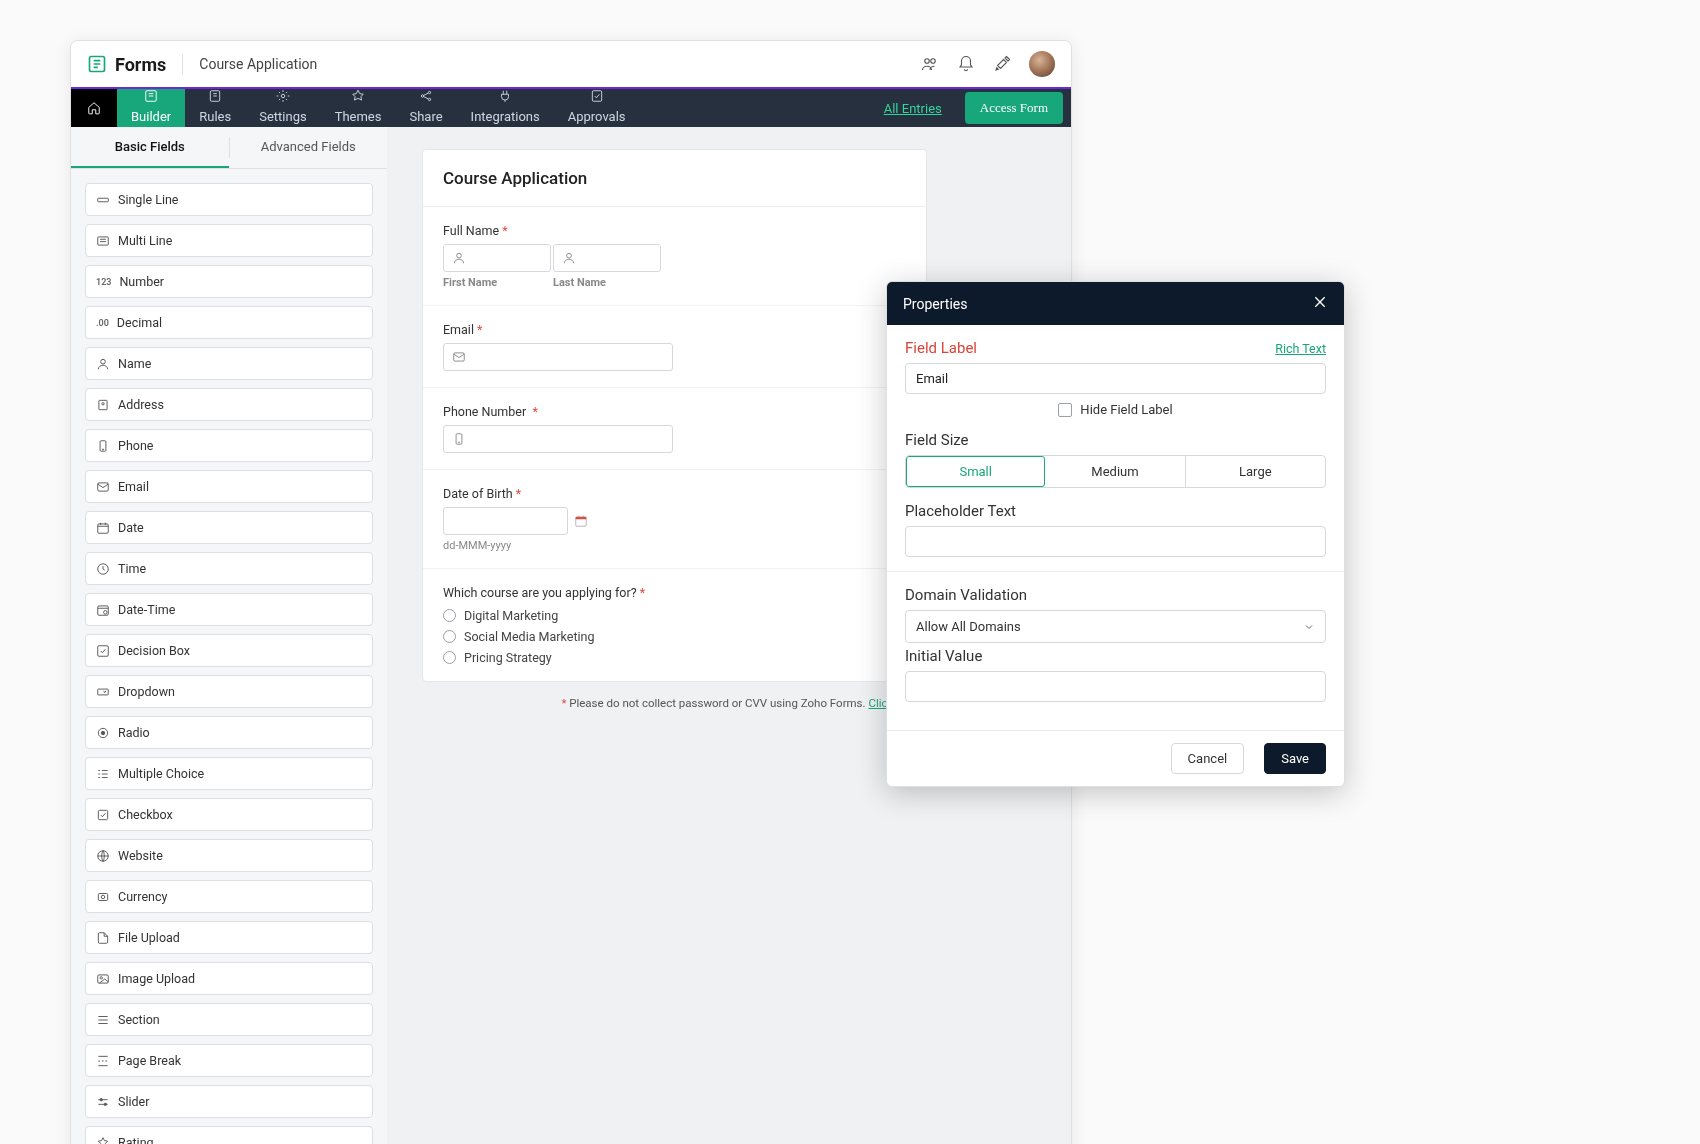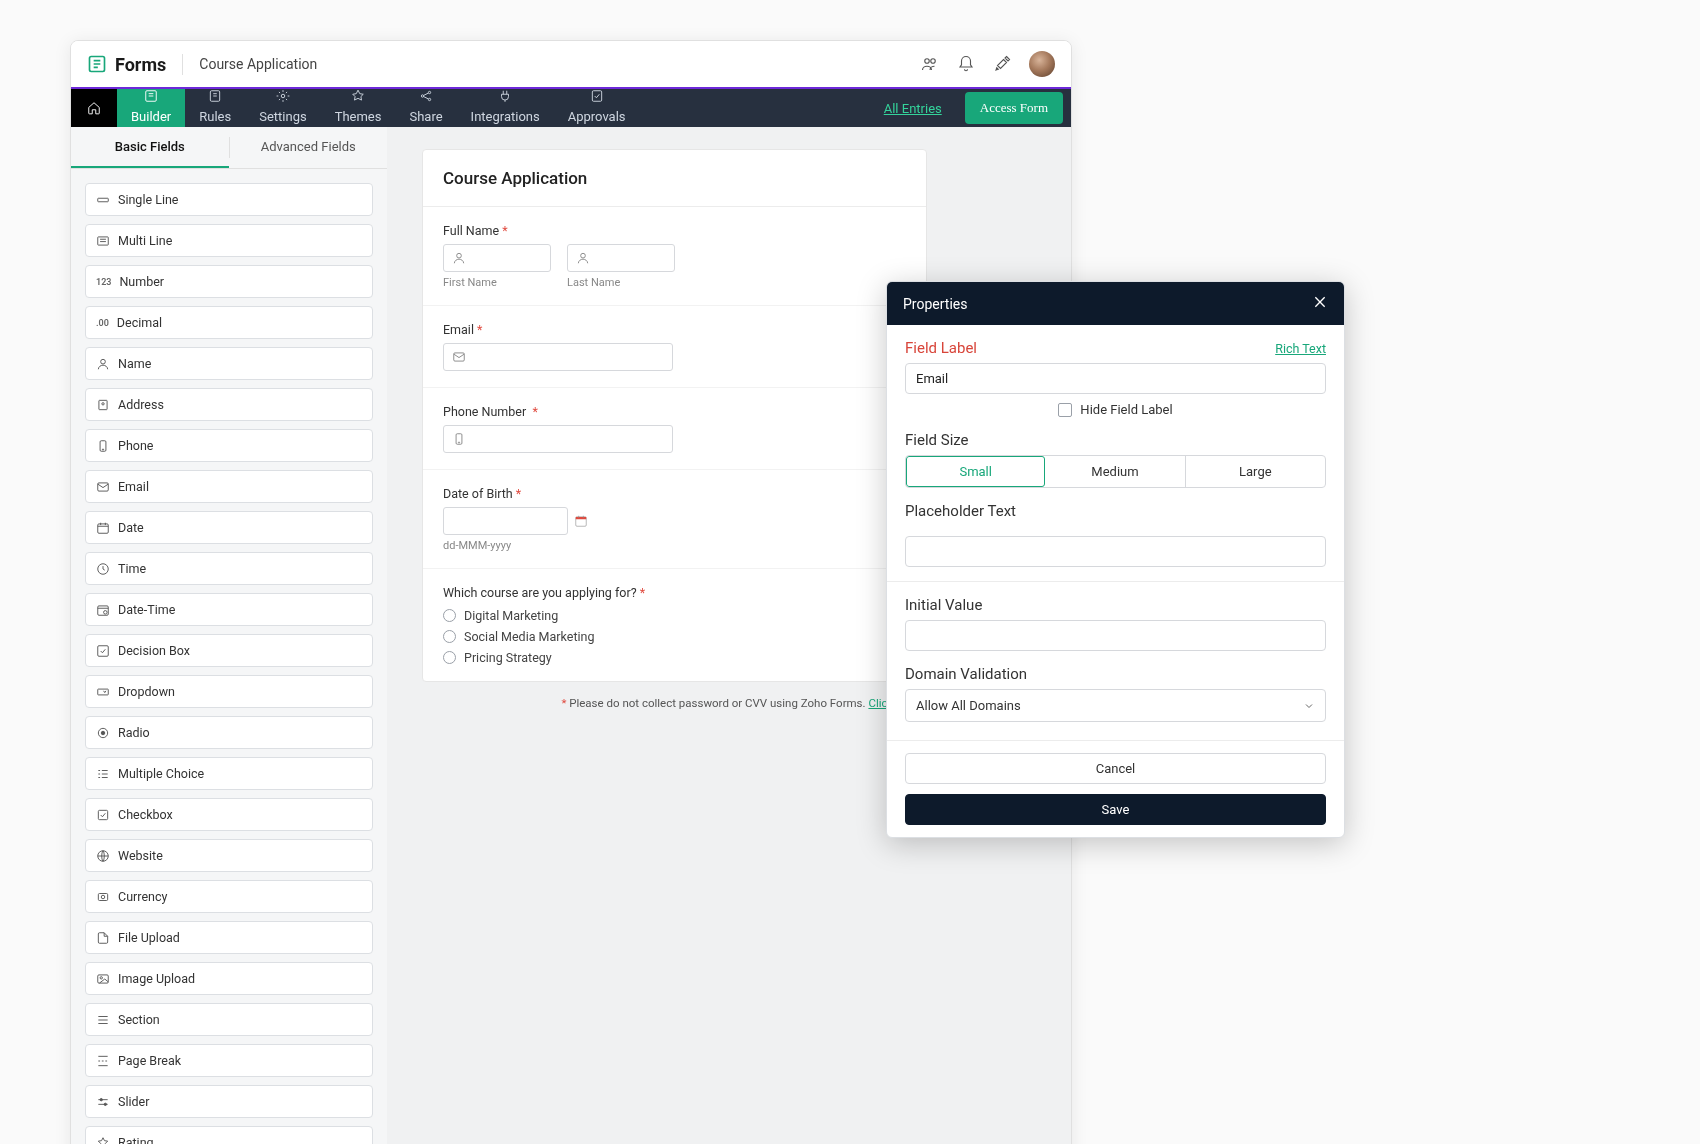--- a/index.html
+++ b/index.html
@@ -31,21 +31,21 @@
 .field-grid { display:grid; grid-template-columns:1fr; gap:8px; padding:14px; }
 .field-tile { background:#fff; border:1px solid #dcdfe3; border-radius:4px; padding:8px 10px; font-size:12.5px; color:#333; display:flex; align-items:center; gap:8px; cursor:pointer; }
 .field-icon { width:14px; height:14px; stroke:#555; fill:none; stroke-width:1.6; flex-shrink:0; }
 .tiny { font-size:9px; color:#666; font-weight:600; }
 .canvas { flex:1; background:#f0f1f2; padding:22px 0 0 35px; display:flex; flex-direction:column; }
 .form-card { width:505px; background:#fff; border:1px solid #e6e6e6; border-radius:4px; }
 .form-head { padding:18px 20px; border-bottom:1px solid #ececec; font-size:17px; font-weight:500; color:#222; }
 .form-section { padding:16px 20px; border-bottom:1px solid #f2f2f2; }
 .flabel { font-size:12.5px; color:#333; margin-bottom:6px; }
 .req { color:#e04a3f; }
-.name-row { display:flex; gap:16px; }
+.name-row { display:flex; gap:2px;font-weight:bold; }
 .fcontrol { border:1px solid #d6d8dc; border-radius:3px; height:28px; display:flex; align-items:center; padding:0 8px; background:#fff; }
 .fcontrol.sm { width:108px; }
 .fcontrol.md { width:230px; }
 .fcontrol.dt { width:125px; }
 .fcontrol .ficon { width:14px; height:14px; stroke:#888; fill:none; stroke-width:1.6; }
 .sublabel { font-size:11px; color:#888; margin-top:4px; }
 .date-group { display:flex; align-items:center; gap:6px; }
 .cal-icon { width:14px; height:14px; }
 .radio-list { display:flex; flex-direction:column; gap:6px; margin-top:8px; }
 .radio-item { display:flex; align-items:center; gap:8px; font-size:12.5px; color:#444; }
@@ -65,21 +65,21 @@
 .checkbox-row { display:flex; align-items:center; gap:8px; margin-top:8px; font-size:13px; color:#333;justify-content:center; }
 .chkbox { width:14px; height:14px; border:1.5px solid #9aa0a8; border-radius:2px; }
 .ptextarea { width:100%; border:1px solid #d6d8dc; border-radius:4px; height:82px; }
 .seg { display:flex; border:1px solid #d6d8dc; border-radius:4px; overflow:hidden; }
 .seg-item { flex:1; text-align:center; padding:8px 0; font-size:13px; color:#333; border-right:1px solid #d6d8dc; cursor:pointer; }
 .seg-item:last-child { border-right:none; }
 .seg-item.active { color:#18a77a; outline:1px solid #18a77a; outline-offset:-1px; border-radius:3px; border-right:none; }
 .panel-divider { height:1px; background:#ececec; margin:4px -18px 14px; }
 .pselect { width:100%; border:1px solid #d6d8dc; border-radius:4px; padding:8px 10px; font-size:13px; color:#333; display:flex; align-items:center; }
 .chev { margin-left:auto; }
-.panel-footer { border-top:1px solid #ececec; padding:12px 18px; display:flex; justify-content:flex-end; gap:10px;flex-direction:column; }
+.panel-footer { border-top:1px solid #ececec; padding:12px 18px; display:flex; justify-content:flex-end; gap:20px; }
 .btn { padding:7px 16px; border-radius:4px; font-size:13px; cursor:pointer; border:1px solid #d6d8dc; background:#fff; color:#333; }
 .btn.primary { background:#0d1a2b; color:#fff; border-color:#0d1a2b; }
 </style>
 </head>
 <body>
 
 <div class="app-window">
   <div class="topbar">
     <div class="logo-block">
       <svg class="logo-mark" viewBox="0 0 24 24">
@@ -459,35 +459,35 @@
     </div>
     <div class="prop-row">
       <div class="prop-label" style="margin-bottom:6px;">Field Size</div>
       <div class="seg">
         <div class="seg-item active">Small</div>
         <div class="seg-item">Medium</div>
         <div class="seg-item">Large</div>
       </div>
     </div>
     <div class="prop-row">
-      <div class="prop-label" style="margin-bottom:16px;">Placeholder Text</div>
+      <div class="prop-label" style="margin-bottom:6px;">Placeholder Text</div>
       <input class="pinput" value="" style="">
     </div>
     <div class="panel-divider"></div>
-    <div class="prop-row">
-      <div class="prop-label" style="margin-bottom:6px;">Initial Value</div>
-      <input class="pinput" value="" style="">
-    </div>
     <div class="prop-row" style="margin-bottom:4px;">
       <div class="prop-label" style="margin-bottom:6px;">Domain Validation</div>
       <div class="pselect">
         <span>Allow All Domains</span>
         <svg class="chev" width="12" height="12" viewBox="0 0 24 24" stroke="#666" fill="none" stroke-width="2">
             <path d="M6 9l6 6 6-6"></path>
           </svg>
       </div>
     </div>
+    <div class="prop-row">
+      <div class="prop-label" style="margin-bottom:6px;">Initial Value</div>
+      <input class="pinput" value="" style="">
+    </div>
   </div>
   <div class="panel-footer">
     <button class="btn">Cancel</button>
     <button class="btn primary">Save</button>
   </div>
 </div>
 
 </body></html>

